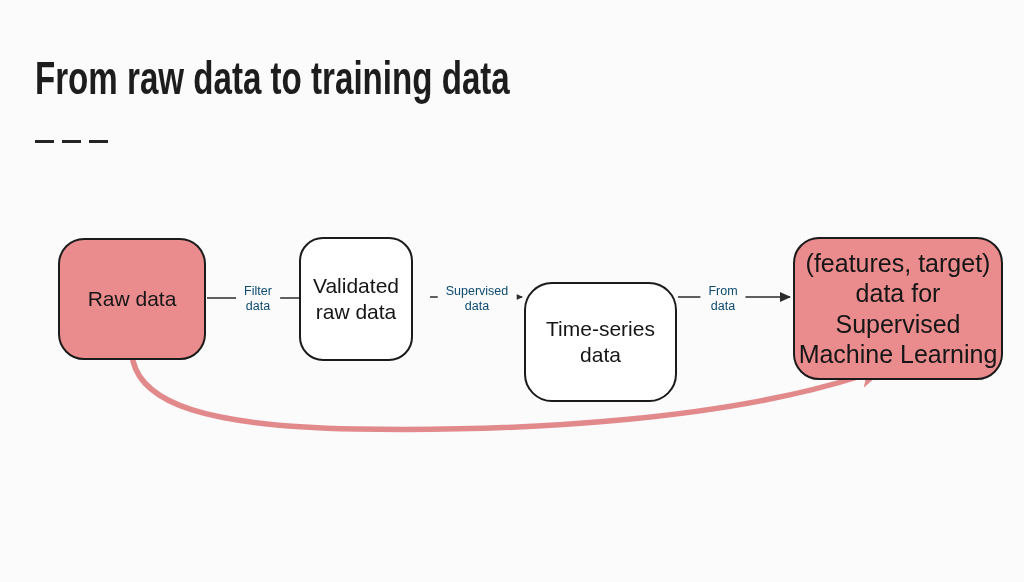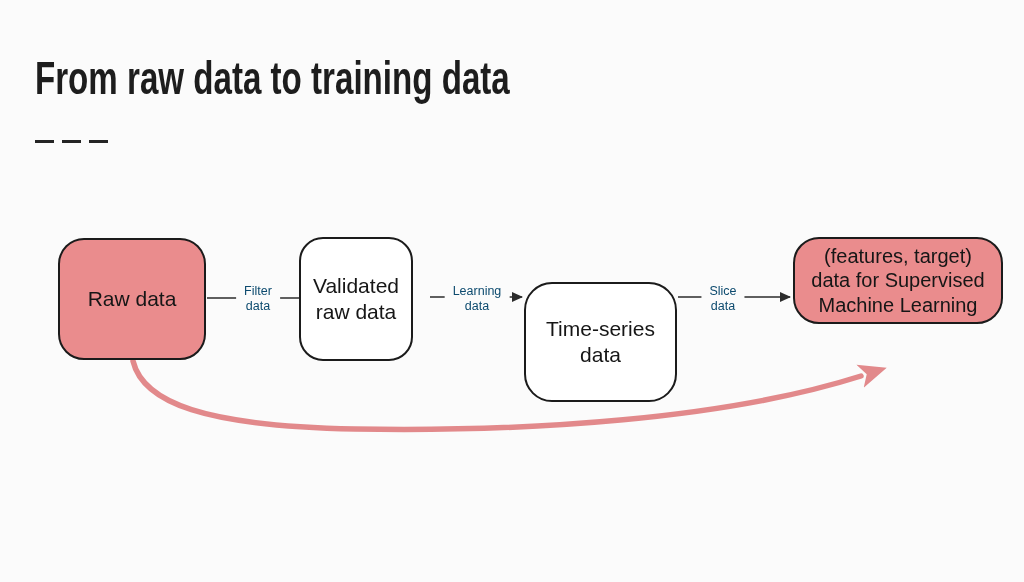--- a/index.html
+++ b/index.html
@@ -99,23 +99,23 @@
   }
   .node-timeseries {
     left: 524px; top: 238px;
     width: 153px; height: 120px;
     border-radius: 28px;
     font-size: 21px;
     margin-top: 44px;
   }
   .node-features {
     left: 793px; top: 237px;
-    width: 210px; height: 87px;
+    width: 210px; height: 143px;
     border-radius: 26px;
-    font-size: 20px;
+    font-size: 25px;
   }
 
   
   .edge-label {
     position: absolute;
     z-index: 2;
     top: 283px;
     transform: translateX(-50%);
     background: var(--background, #fbfbfb);
     padding: 1px 8px;
@@ -152,23 +152,23 @@
 
   <line class="conn-line" x1="207" y1="298" x2="312" y2="298" marker-end="url(#mBlack)"></line>
   <line class="conn-line" x1="430" y1="297" x2="522" y2="297" marker-end="url(#mBlack)"></line>
   <line class="conn-line" x1="678" y1="297" x2="790" y2="297" marker-end="url(#mBlack)"></line>
 
   <path class="shortcut-path" d="M133,361 C143,403 205,426 355,429 C530,432 726,419 861,376" marker-end="url(#mPink)"></path>
 </svg>
 
 <div class="edge-label edge-label-1">Filter
 data</div>
-<div class="edge-label edge-label-2">Learning
+<div class="edge-label edge-label-2">Supervised
 data</div>
-<div class="edge-label edge-label-3">Slice
+<div class="edge-label edge-label-3">From
 data</div>
 
 <div class="node emphasis node-raw">Raw data</div>
 <div class="node plain node-validated">Validated
 raw data</div>
 <div class="node plain node-timeseries">Time-series
 data</div>
 <div class="node emphasis node-features">(features, target)
 data for Supervised
 Machine Learning</div>

